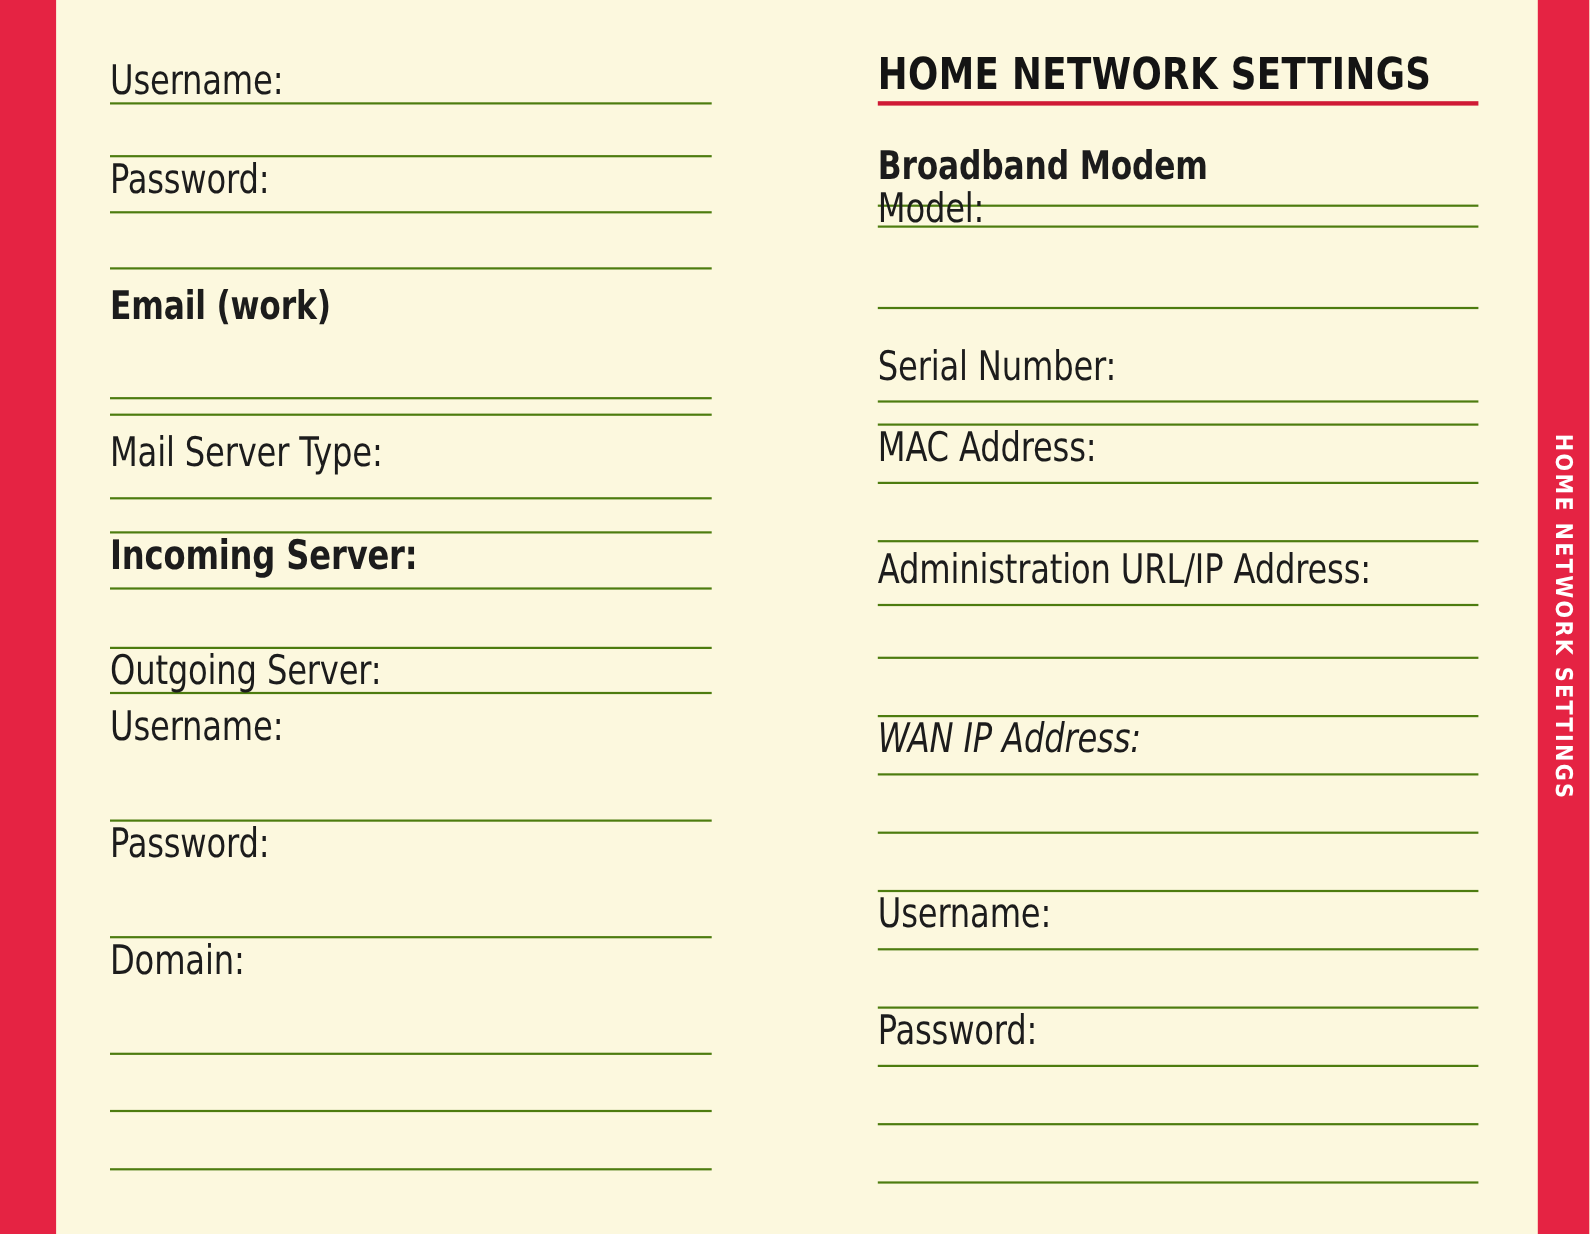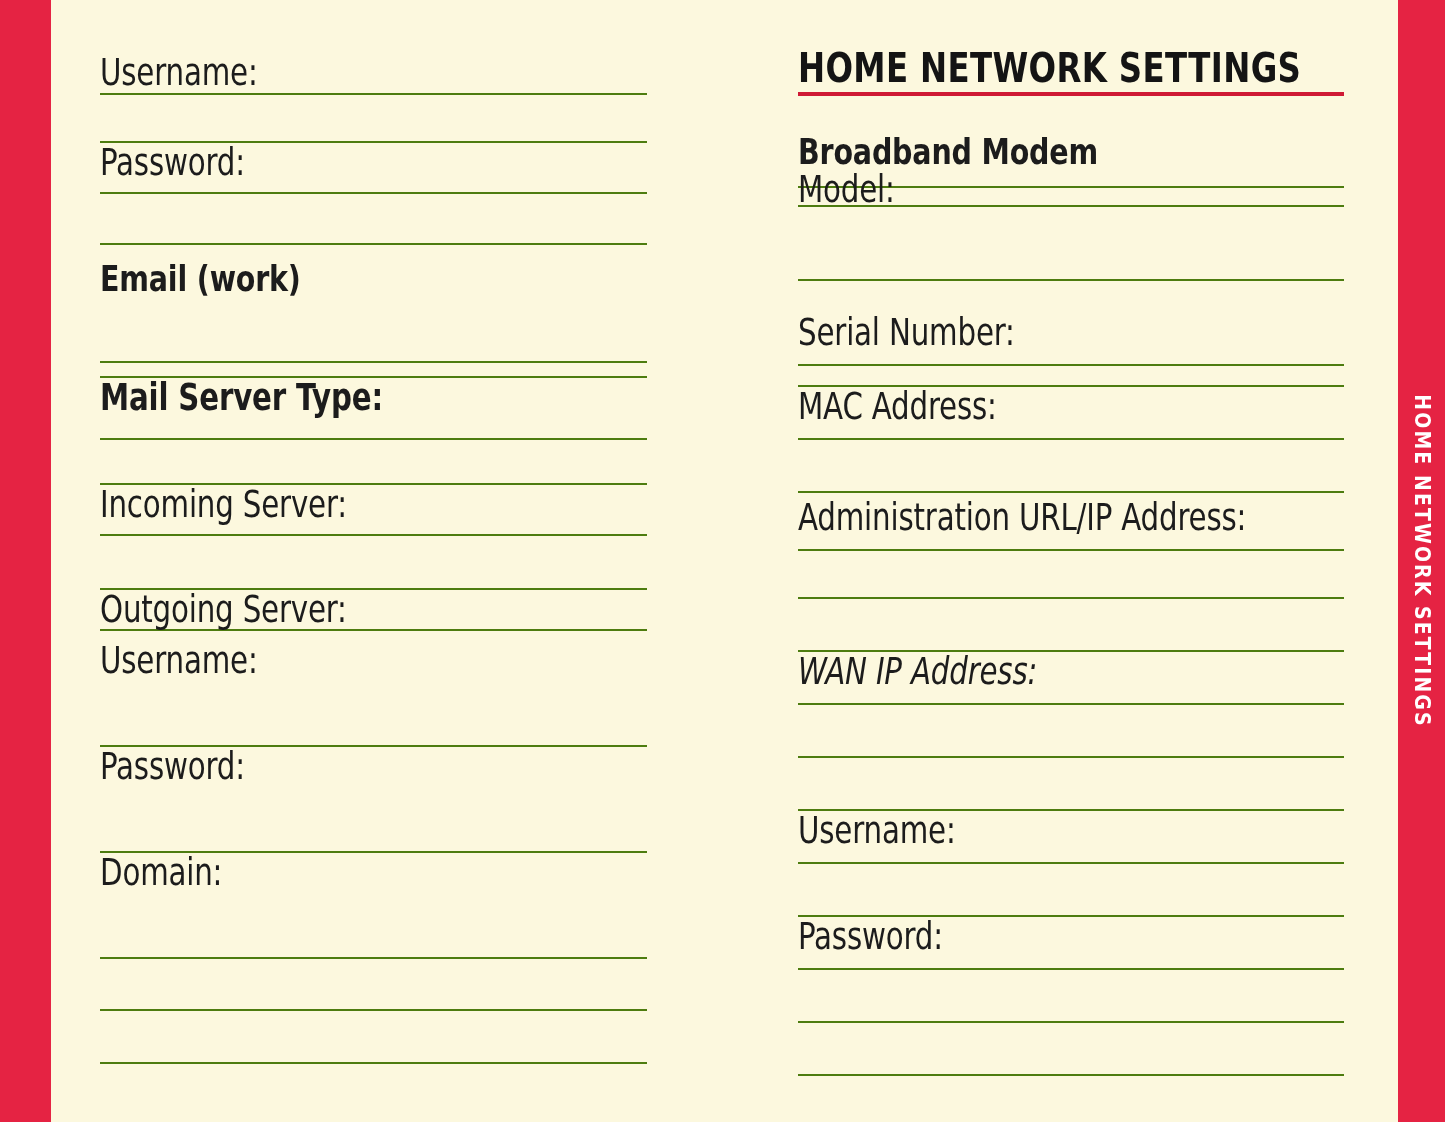--- a/index.html
+++ b/index.html
@@ -112,27 +112,27 @@
       </div>
       <div class="rule-row" style="top: 194px; height: 51px;">
         <div class="lbl"></div>
       </div>
       <div class="rule-row" style="top: 259px; height: 104px;">
         <div class="lbl bold">Email (work)</div>
       </div>
       <div class="rule-row" style="top: 327px; height: 51px;">
         <div class="lbl"></div>
       </div>
-      <div class="rule-row" style="top: 378px; height: 62px; font-weight: bold;">
+      <div class="rule-row" style="top: 392px; height: 62px;">
         <div class="lbl">Mail Server Type:</div>
       </div>
       <div class="rule-row" style="top: 429px; height: 56px;">
         <div class="lbl"></div>
       </div>
-      <div class="rule-row" style="top: 485px; height: 51px;">
+      <div class="rule-row" style="top: 485px; height: 51px; font-weight: bold;">
         <div class="lbl">Incoming Server:</div>
       </div>
       <div class="rule-row" style="top: 536px; height: 54px;">
         <div class="lbl"></div>
       </div>
       <div class="rule-row" style="top: 590px; height: 41px;">
         <div class="lbl">Outgoing Server:</div>
       </div>
       <div class="rule-row" style="top: 641px; height: 106px;">
         <div class="lbl">Username:</div>

